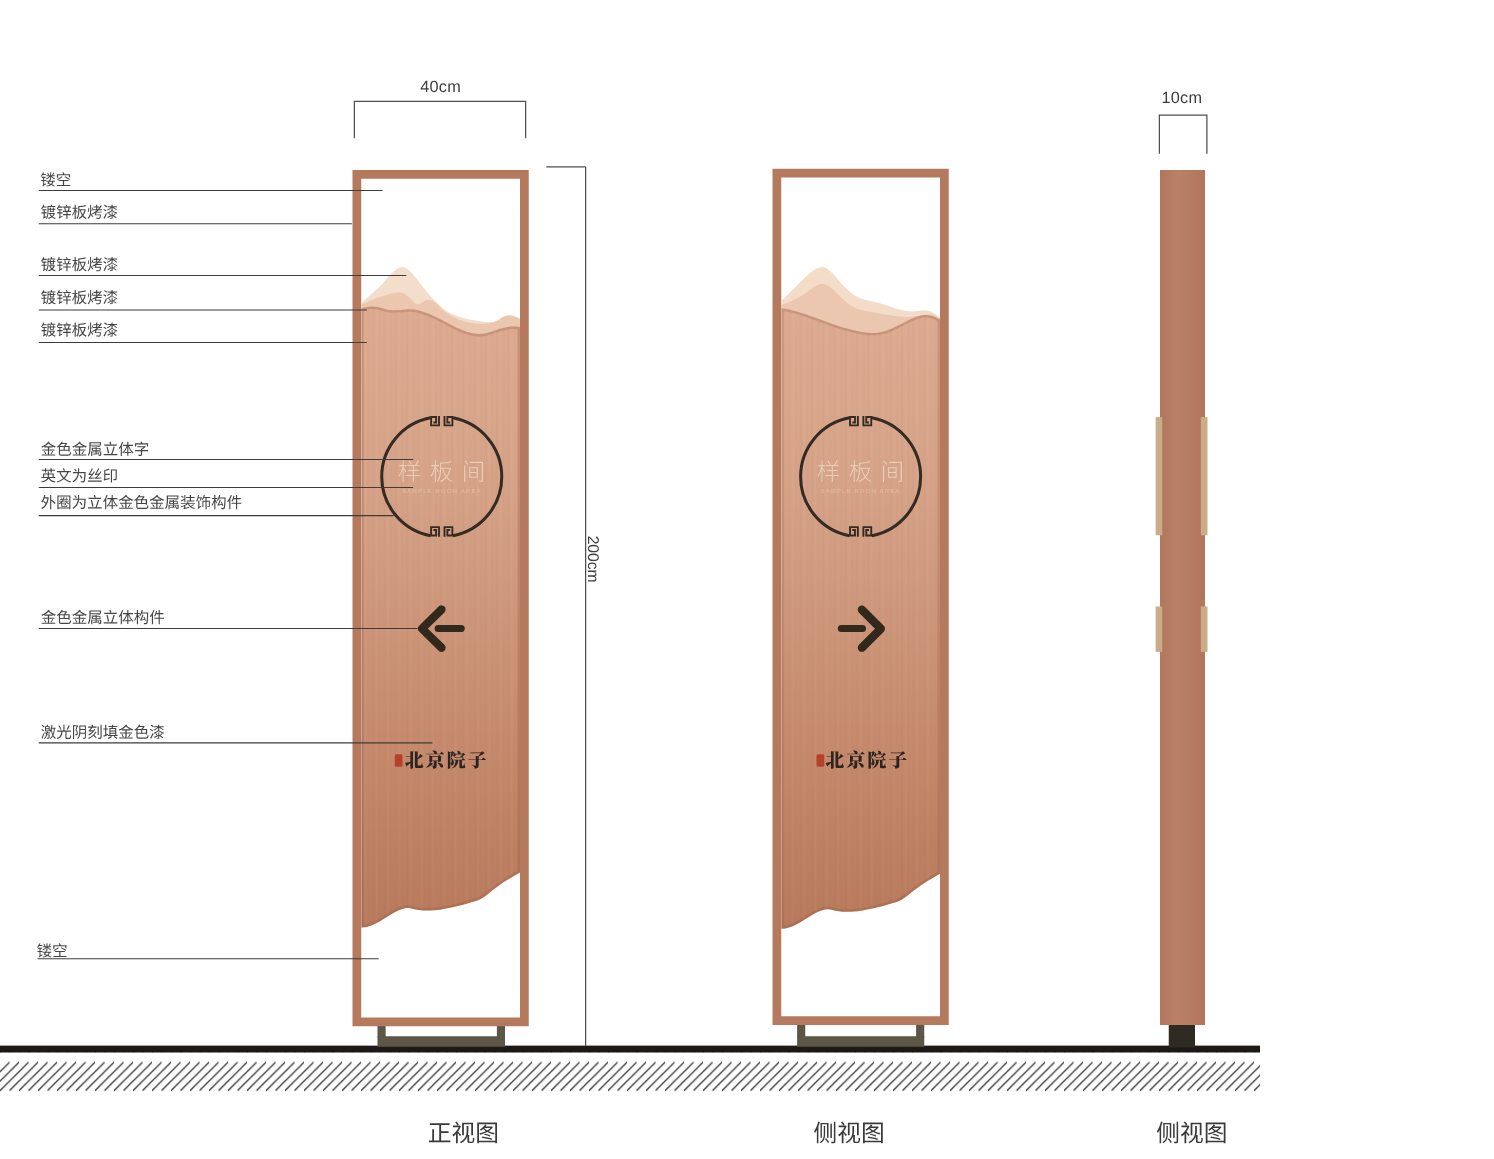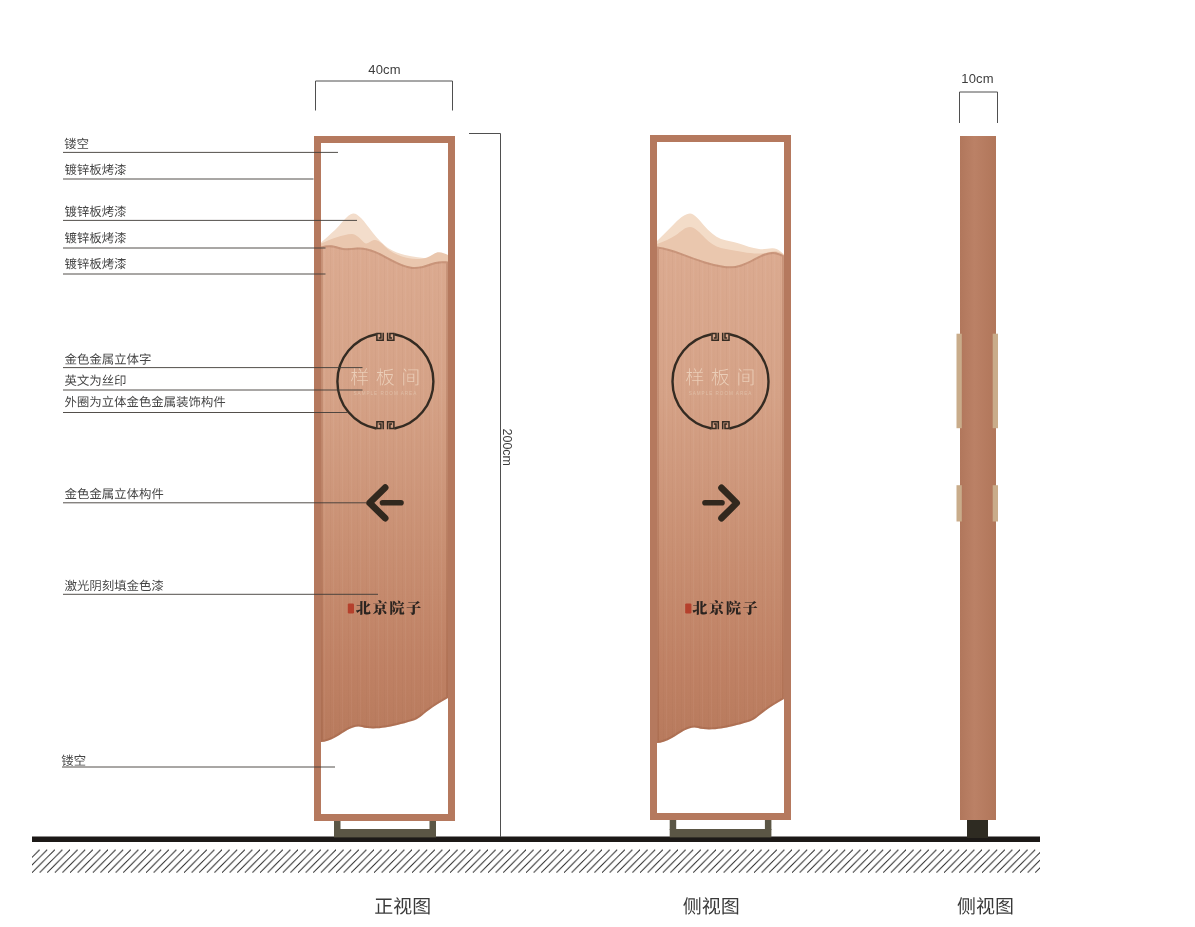--- a/index.html
+++ b/index.html
@@ -1,15 +1,15 @@
 <!DOCTYPE html>
 <html><head><meta charset="utf-8"><title>spec</title>
 <style>
 html,body{margin:0;padding:0;background:#ffffff;}
-#c{position:relative;width:1008px;height:927px;overflow:hidden;font-family:"Liberation Sans",sans-serif;padding-left:32px;}
+#c{position:relative;width:1008px;height:927px;overflow:hidden;font-family:"Liberation Sans",sans-serif;}
 </style></head><body>
 <div id="c">
 <svg width="1195" height="927" viewBox="0 0 1195 927">
 <defs>
 <path id="loukong" d="M5.4 -9.8C5.8 -9.3 6.2 -8.5 6.3 -8.1L7.1 -8.4C6.9 -8.8 6.5 -9.6 6.1 -10.1ZM10.5 -10.2C10.3 -9.6 9.9 -8.9 9.5 -8.4L10.2 -8.1C10.5 -8.5 10.9 -9.2 11.3 -9.8ZM7.9 -10.4V-8H4.9V-7.3H7.2C6.5 -6.5 5.5 -5.8 4.6 -5.4C4.7 -5.2 5 -4.9 5.1 -4.7C6.1 -5.2 7.1 -6 7.9 -6.9V-4.7H8.7V-6.8C9.4 -6 10.4 -5.2 11.2 -4.8C11.4 -5 11.6 -5.3 11.9 -5.5C10.9 -5.8 9.9 -6.5 9.2 -7.3H11.6V-8H8.7V-10.4ZM9.6 -2.9C9.4 -2.2 9 -1.6 8.5 -1.1C8 -1.4 7.4 -1.6 6.8 -1.8C7 -2.1 7.3 -2.5 7.5 -2.9ZM5.6 -1.4C6.3 -1.2 7.1 -0.9 7.8 -0.6C7 -0.2 6.1 0.1 4.8 0.3C5 0.4 5.2 0.8 5.2 1C6.7 0.7 7.8 0.4 8.7 -0.2C9.6 0.2 10.4 0.6 11 1L11.6 0.3C11 -0 10.2 -0.4 9.4 -0.8C9.9 -1.3 10.3 -2 10.5 -2.9H11.7V-3.7H7.9C8.1 -4 8.2 -4.3 8.4 -4.6L7.5 -4.8C7.3 -4.4 7.2 -4 7 -3.7H4.8V-2.9H6.5C6.2 -2.3 5.9 -1.8 5.6 -1.4ZM2.2 -10.4C1.8 -9.2 1.1 -8.1 0.4 -7.4C0.5 -7.2 0.7 -6.8 0.8 -6.6C1.3 -7 1.7 -7.6 2 -8.2H4.5V-9H2.5C2.7 -9.4 2.9 -9.8 3 -10.2ZM0.7 -4.3V-3.4H2.3V-0.9C2.3 -0.3 1.9 0.1 1.6 0.3C1.8 0.4 2 0.7 2.1 0.9C2.3 0.7 2.6 0.5 4.7 -0.8C4.6 -1 4.5 -1.4 4.5 -1.6L3.1 -0.8V-3.4H4.6V-4.3H3.1V-5.9H4.2V-6.8H1.3V-5.9H2.3V-4.3Z M19.4 -6.7C20.7 -6 22.3 -5 23.2 -4.4L23.8 -5.1C22.9 -5.7 21.2 -6.7 20 -7.3ZM17.2 -7.3C16.2 -6.5 14.9 -5.6 13.5 -5.1L14 -4.3C15.5 -4.9 16.8 -5.9 17.8 -6.7ZM13.4 -0.3V0.6H23.9V-0.3H19.1V-3.4H22.6V-4.3H14.7V-3.4H18.1V-0.3ZM17.7 -10.2C17.9 -9.8 18.1 -9.3 18.3 -8.9H13.3V-6.1H14.3V-8H22.9V-6.4H23.9V-8.9H19.4C19.2 -9.4 18.9 -10 18.6 -10.5Z"></path>
         <path id="duxin" d="M8 -10.3C8.2 -10 8.3 -9.6 8.4 -9.3H5.5V-5.6C5.5 -3.7 5.4 -1.2 4.3 0.6C4.5 0.7 4.8 0.9 5 1C6.1 -0.9 6.3 -3.6 6.3 -5.6V-6.4H7.4V-4.5H10.6V-6.4H11.8V-7.2H10.6V-8.1H9.8V-7.2H8.2V-8.1H7.4V-7.2H6.3V-8.5H11.8V-9.3H9.3C9.2 -9.7 9 -10.1 8.8 -10.5ZM9.8 -6.4V-5.2H8.2V-6.4ZM10.3 -3C10 -2.4 9.6 -1.8 9.1 -1.4C8.6 -1.9 8.2 -2.4 7.9 -3ZM6.5 -3.8V-3H7C7.4 -2.2 7.8 -1.5 8.4 -0.9C7.7 -0.4 6.8 -0 5.9 0.2C6.1 0.4 6.3 0.7 6.4 1C7.4 0.7 8.3 0.3 9.1 -0.3C9.8 0.2 10.6 0.7 11.5 1C11.6 0.8 11.9 0.4 12.1 0.3C11.2 0 10.4 -0.3 9.7 -0.8C10.5 -1.6 11.1 -2.5 11.5 -3.6L10.9 -3.8L10.7 -3.8ZM2.1 -10.4C1.8 -9.2 1.1 -8.1 0.4 -7.4C0.6 -7.2 0.8 -6.7 0.9 -6.5C1.3 -6.9 1.7 -7.5 2.1 -8.1H4.8V-9H2.5C2.7 -9.4 2.8 -9.8 2.9 -10.1ZM2.3 0.9C2.4 0.7 2.8 0.5 4.7 -0.6C4.6 -0.8 4.6 -1.2 4.6 -1.4L3.3 -0.7V-3.4H4.8V-4.3H3.3V-5.9H4.7V-6.8H1.3V-5.9H2.4V-4.3H0.7V-3.4H2.4V-0.8C2.4 -0.3 2.1 -0 1.9 0.1C2 0.3 2.2 0.7 2.3 0.9Z M18.8 -7.7C19.1 -7 19.4 -6.1 19.5 -5.6L20.3 -5.8C20.2 -6.4 19.9 -7.3 19.6 -7.9ZM22.4 -7.9C22.3 -7.2 21.9 -6.2 21.6 -5.5H17.8V-4.6H20.6V-2.9H18V-2H20.6V1H21.5V-2H24.1V-2.9H21.5V-4.6H24.3V-5.5H22.5C22.8 -6.1 23.1 -7 23.3 -7.7ZM20.1 -10.1C20.4 -9.7 20.7 -9.3 20.8 -8.9H18.1V-8H24.1V-8.9H21.5L21.7 -9C21.6 -9.4 21.2 -10 20.8 -10.4ZM14.6 -10.4C14.2 -9.2 13.6 -8.1 12.9 -7.4C13 -7.2 13.3 -6.8 13.3 -6.6C13.7 -7 14.1 -7.5 14.4 -8H17.5V-8.9H14.9C15.1 -9.3 15.3 -9.7 15.4 -10.1ZM13.2 -4.3V-3.4H15V-1C15 -0.4 14.6 -0.1 14.4 0C14.5 0.2 14.7 0.6 14.8 0.8C15 0.6 15.3 0.4 17.4 -0.7C17.4 -0.9 17.3 -1.3 17.3 -1.6L15.8 -0.8V-3.4H17.6V-4.3H15.8V-5.9H17.3V-6.8H13.7V-5.9H15V-4.3Z M27.2 -10.4V-8H25.5V-7.2H27.2C26.8 -5.4 26 -3.4 25.2 -2.4C25.4 -2.2 25.6 -1.8 25.7 -1.6C26.3 -2.4 26.8 -3.8 27.2 -5.2V1H28.1V-5.7C28.4 -5 28.8 -4.2 29 -3.8L29.6 -4.5C29.4 -4.9 28.4 -6.3 28.1 -6.8V-7.2H29.6V-8H28.1V-10.4ZM35.7 -10.2C34.4 -9.7 32.1 -9.4 30.1 -9.3V-6.2C30.1 -4.3 30 -1.5 28.6 0.5C28.8 0.6 29.2 0.9 29.4 1C30.7 -0.9 31 -3.8 31 -5.9H31.4C31.8 -4.4 32.3 -3 33 -1.8C32.2 -0.9 31.3 -0.2 30.3 0.2C30.5 0.4 30.7 0.8 30.8 1C31.9 0.5 32.8 -0.1 33.6 -1C34.3 -0.1 35.1 0.6 36.1 1C36.3 0.8 36.6 0.4 36.8 0.2C35.7 -0.2 34.9 -0.9 34.2 -1.7C35.1 -3 35.7 -4.6 36.1 -6.6L35.5 -6.8L35.4 -6.7H31V-8.5C32.9 -8.6 35 -8.9 36.3 -9.4ZM35.1 -5.9C34.7 -4.6 34.2 -3.5 33.6 -2.5C33 -3.5 32.5 -4.7 32.2 -5.9Z M38.2 -7.9C38.2 -6.9 38 -5.6 37.7 -4.8L38.4 -4.6C38.7 -5.5 38.8 -6.8 38.9 -7.8ZM41.5 -8.2C41.3 -7.5 40.9 -6.3 40.6 -5.6L41.1 -5.4C41.5 -6 41.9 -7.1 42.2 -7.9ZM39.6 -10.4V-6.1C39.6 -3.9 39.4 -1.5 37.7 0.3C37.9 0.5 38.2 0.8 38.3 1C39.3 -0 39.8 -1.2 40.1 -2.4C40.5 -1.8 41.2 -0.9 41.4 -0.4L42.1 -1.1C41.8 -1.5 40.6 -3 40.3 -3.4C40.4 -4.3 40.4 -5.2 40.4 -6.1V-10.4ZM48.1 -9.9C47.8 -9.3 47.5 -8.8 47.1 -8.3V-9H45.3V-10.4H44.4V-9H42.4V-8.1H44.4V-6.7H41.9V-5.9H45C43.8 -4.8 42.5 -4 41.1 -3.4C41.2 -3.2 41.5 -2.8 41.7 -2.6C42.4 -3 43.1 -3.4 43.8 -3.9C43.6 -3.1 43.4 -2.4 43.2 -1.9H47.4C47.3 -0.6 47.1 -0.1 46.9 0.1C46.7 0.2 46.6 0.2 46.3 0.2C46 0.2 45.1 0.2 44.3 0.1C44.4 0.3 44.6 0.7 44.6 0.9C45.4 1 46.2 1 46.6 1C47.1 0.9 47.3 0.9 47.6 0.6C47.9 0.3 48.1 -0.5 48.3 -2.3C48.4 -2.4 48.4 -2.6 48.4 -2.6H44.3L44.7 -4.1H48.8V-4.8H45.1C45.5 -5.2 45.8 -5.5 46.2 -5.9H49.1V-6.7H47C47.7 -7.6 48.3 -8.5 48.9 -9.6ZM45.3 -8.1H47C46.7 -7.7 46.3 -7.2 45.9 -6.7H45.3Z M50.7 -9.6C51.4 -9.3 52.3 -8.7 52.7 -8.3L53.2 -9.1C52.8 -9.5 51.9 -10 51.2 -10.3ZM50.1 -6.3C50.8 -6 51.7 -5.4 52.1 -5L52.6 -5.8C52.2 -6.2 51.3 -6.7 50.6 -7ZM50.3 0.2 51.2 0.8C51.8 -0.4 52.5 -1.9 53 -3.2L52.3 -3.8C51.7 -2.4 50.9 -0.7 50.3 0.2ZM54.4 -3.2C54.8 -2.8 55.4 -2.2 55.6 -1.7L56.2 -2.1C56 -2.6 55.5 -3.1 55 -3.5ZM56.7 -10.4V-9.2H53.5V-8.4H56.1C55.3 -7.6 54.1 -6.9 53 -6.5C53.2 -6.3 53.4 -6 53.6 -5.8C54.7 -6.2 55.9 -7.1 56.7 -8V-6.4H56.9C56.1 -5.3 54.7 -4.4 53.1 -3.9C53.3 -3.7 53.5 -3.4 53.6 -3.2C54.9 -3.7 56.2 -4.4 57.1 -5.4C58.2 -4.4 59.5 -3.7 60.9 -3.2C61 -3.4 61.3 -3.7 61.5 -3.9C60 -4.4 58.6 -4.9 57.5 -5.9L57.6 -6.2L57 -6.4H57.6V-8C58.8 -7.3 60 -6.5 60.7 -5.9L61.3 -6.4C60.6 -7 59.4 -7.8 58.3 -8.4H61.2V-9.2H57.6V-10.4ZM59.5 -3.5C59.1 -3.1 58.5 -2.5 58 -2.1L57.6 -2.2V-4.3H56.8V-2.1C55.5 -1.5 54.2 -0.9 53.4 -0.5L53.8 0.2L56.8 -1.4V0C56.8 0.2 56.7 0.2 56.6 0.2C56.5 0.2 56 0.2 55.4 0.2C55.5 0.4 55.6 0.7 55.7 0.9C56.4 0.9 56.9 0.9 57.3 0.8C57.6 0.7 57.6 0.5 57.6 0V-1.4C58.7 -0.8 59.7 -0.1 60.3 0.4L60.8 -0.1C60.3 -0.6 59.5 -1.2 58.6 -1.7C59.1 -2.1 59.7 -2.6 60.2 -3.1Z"></path>
         <path id="jinzi" d="M2.5 -2.7C2.9 -2 3.4 -1 3.6 -0.4L4.4 -0.8C4.2 -1.4 3.7 -2.3 3.2 -3ZM9.1 -3C8.8 -2.3 8.2 -1.3 7.8 -0.7L8.5 -0.4C8.9 -1 9.5 -1.9 10 -2.7ZM6.2 -10.5C5 -8.7 2.7 -7.2 0.4 -6.5C0.6 -6.2 0.9 -5.9 1 -5.6C1.7 -5.9 2.4 -6.2 3 -6.5V-5.8H5.7V-4.1H1.4V-3.3H5.7V-0.2H0.8V0.6H11.6V-0.2H6.7V-3.3H11V-4.1H6.7V-5.8H9.4V-6.6C10.1 -6.2 10.8 -5.9 11.4 -5.7C11.5 -5.9 11.8 -6.3 12.1 -6.5C10.2 -7.1 8 -8.4 6.7 -9.7L7.1 -10.1ZM9.3 -6.7H3.3C4.4 -7.3 5.4 -8.1 6.2 -9C7 -8.2 8.1 -7.4 9.3 -6.7Z M18.3 -6.1V-4H15.4V-6.1ZM19.2 -6.1H22.1V-4H19.2ZM19.8 -8.5C19.5 -8 19 -7.4 18.5 -7H15.2C15.7 -7.5 16.2 -8 16.6 -8.5ZM16.8 -10.5C15.9 -8.8 14.4 -7.3 12.9 -6.3C13.1 -6.1 13.3 -5.7 13.4 -5.5C13.8 -5.7 14.1 -6 14.5 -6.3V-1C14.5 0.4 15.1 0.8 17.1 0.8C17.5 0.8 21.4 0.8 21.9 0.8C23.7 0.8 24.1 0.2 24.3 -1.7C24.1 -1.8 23.7 -1.9 23.4 -2.1C23.3 -0.4 23.1 -0.1 21.9 -0.1C21 -0.1 17.7 -0.1 17 -0.1C15.7 -0.1 15.4 -0.2 15.4 -1V-3.1H22.1V-2.5H23.1V-7H19.7C20.2 -7.6 20.8 -8.3 21.2 -9L20.6 -9.4L20.4 -9.3H17.1C17.3 -9.6 17.5 -9.9 17.6 -10.1Z M27.3 -2.7C27.7 -2 28.2 -1 28.4 -0.4L29.2 -0.8C29 -1.4 28.5 -2.3 28 -3ZM33.9 -3C33.6 -2.3 33 -1.3 32.6 -0.7L33.3 -0.4C33.7 -1 34.3 -1.9 34.8 -2.7ZM31 -10.5C29.8 -8.7 27.5 -7.2 25.2 -6.5C25.4 -6.2 25.7 -5.9 25.8 -5.6C26.5 -5.9 27.2 -6.2 27.8 -6.5V-5.8H30.5V-4.1H26.2V-3.3H30.5V-0.2H25.6V0.6H36.4V-0.2H31.5V-3.3H35.8V-4.1H31.5V-5.8H34.2V-6.6C34.9 -6.2 35.6 -5.9 36.2 -5.7C36.3 -5.9 36.6 -6.3 36.9 -6.5C35 -7.1 32.8 -8.4 31.5 -9.7L31.9 -10.1ZM34.1 -6.7H28.1C29.2 -7.3 30.2 -8.1 31 -9C31.8 -8.2 32.9 -7.4 34.1 -6.7Z M39.9 -9.1H47.3V-8H39.9ZM38.9 -9.9V-6.2C38.9 -4.3 38.8 -1.5 37.6 0.4C37.8 0.5 38.2 0.8 38.4 0.9C39.7 -1.1 39.9 -4.1 39.9 -6.2V-7.3H48.2V-9.9ZM41.7 -4.7H43.9V-3.8H41.7ZM44.7 -4.7H47V-3.8H44.7ZM45.5 -1.5 45.9 -0.9 44.7 -0.9V-1.9H47.5V0.1C47.5 0.3 47.5 0.3 47.3 0.3C47.2 0.3 46.7 0.3 46.2 0.3C46.3 0.5 46.4 0.8 46.4 1C47.2 1 47.7 1 48 0.9C48.3 0.7 48.4 0.6 48.4 0.1V-2.5H44.7V-3.2H47.8V-5.3H44.7V-6.1C45.8 -6.1 46.8 -6.3 47.7 -6.4L47.1 -7C45.6 -6.7 42.8 -6.5 40.6 -6.5C40.6 -6.3 40.7 -6.1 40.8 -5.9C41.7 -5.9 42.8 -5.9 43.9 -6V-5.3H40.8V-3.2H43.9V-2.5H40.3V1H41.2V-1.9H43.9V-0.9L41.7 -0.8L41.7 -0.1C42.9 -0.1 44.6 -0.2 46.2 -0.3L46.6 0.3L47.1 0C46.9 -0.4 46.5 -1.1 46 -1.7Z M50.8 -8.1V-7.1H60.8V-8.1ZM52.5 -6.3C53 -4.6 53.5 -2.4 53.7 -1L54.7 -1.3C54.5 -2.7 54 -4.8 53.4 -6.5ZM54.9 -10.2C55.1 -9.6 55.4 -8.8 55.5 -8.2L56.5 -8.5C56.3 -9 56.1 -9.9 55.8 -10.5ZM58.2 -6.5C57.8 -4.7 57 -2.1 56.3 -0.5H50.3V0.5H61.3V-0.5H57.3C58 -2.1 58.7 -4.4 59.2 -6.3Z M65.1 -10.4C64.5 -8.5 63.5 -6.6 62.4 -5.4C62.6 -5.2 62.8 -4.7 62.9 -4.5C63.3 -4.9 63.6 -5.4 64 -5.9V1H64.9V-7.5C65.3 -8.3 65.7 -9.2 66 -10.1ZM67.2 -2.2V-1.3H69.2V0.9H70.1V-1.3H72.1V-2.2H70.1V-6.5C70.9 -4.3 72.1 -2.2 73.4 -1C73.5 -1.3 73.8 -1.6 74.1 -1.8C72.7 -2.9 71.4 -4.9 70.7 -7H73.8V-7.9H70.1V-10.4H69.2V-7.9H65.7V-7H68.6C67.9 -4.9 66.6 -2.8 65.2 -1.7C65.4 -1.6 65.7 -1.2 65.9 -1C67.2 -2.2 68.4 -4.2 69.2 -6.4V-2.2Z M80.1 -4.5V-3.7H75.3V-2.8H80.1V-0.2C80.1 0 80 0.1 79.8 0.1C79.6 0.1 78.8 0.1 78 0C78.1 0.3 78.3 0.7 78.4 1C79.4 1 80.1 1 80.5 0.8C80.9 0.7 81.1 0.4 81.1 -0.1V-2.8H85.9V-3.7H81.1V-4.2C82.2 -4.8 83.3 -5.6 84.1 -6.4L83.4 -6.9L83.2 -6.8H77.3V-6H82.3C81.6 -5.4 80.8 -4.9 80.1 -4.5ZM79.7 -10.2C79.9 -9.9 80.1 -9.5 80.3 -9.1H75.4V-6.6H76.3V-8.2H84.9V-6.6H85.8V-9.1H81.4C81.2 -9.5 80.9 -10.1 80.6 -10.5Z"></path>
         <path id="yingwen" d="M5.7 -7.8V-6.3H2V-3.4H0.7V-2.6H5.3C4.8 -1.5 3.6 -0.5 0.5 0.2C0.7 0.4 0.9 0.8 1 1C4.3 0.2 5.7 -0.9 6.3 -2.2C7.3 -0.4 8.9 0.6 11.4 1C11.5 0.8 11.8 0.4 12 0.2C9.6 -0.2 7.9 -1 7.1 -2.6H11.7V-3.4H10.5V-6.3H6.6V-7.8ZM2.9 -3.4V-5.5H5.7V-4.4C5.7 -4.1 5.7 -3.7 5.6 -3.4ZM9.6 -3.4H6.6C6.6 -3.7 6.6 -4 6.6 -4.3V-5.5H9.6ZM7.9 -10.4V-9.3H4.4V-10.4H3.5V-9.3H0.9V-8.4H3.5V-7.1H4.4V-8.4H7.9V-7.1H8.9V-8.4H11.5V-9.3H8.9V-10.4Z M17.6 -10.2C18 -9.6 18.4 -8.8 18.6 -8.3L19.6 -8.6C19.4 -9.1 19 -9.9 18.6 -10.5ZM13 -8.2V-7.3H15C15.7 -5.4 16.7 -3.8 17.9 -2.5C16.6 -1.3 14.9 -0.5 12.8 0.1C13 0.3 13.3 0.7 13.4 1C15.5 0.3 17.2 -0.6 18.6 -1.8C20 -0.6 21.7 0.3 23.7 0.9C23.9 0.6 24.2 0.2 24.4 0C22.4 -0.4 20.7 -1.3 19.3 -2.5C20.6 -3.8 21.6 -5.4 22.3 -7.3H24.2V-8.2ZM18.6 -3.1C17.5 -4.3 16.6 -5.7 15.9 -7.3H21.2C20.6 -5.6 19.7 -4.3 18.6 -3.1Z M26.8 -9.7C27.3 -9.1 27.9 -8.3 28.1 -7.8L29 -8.2C28.7 -8.8 28.1 -9.5 27.6 -10.1ZM31 -4.6C31.6 -3.8 32.4 -2.8 32.7 -2.1L33.5 -2.6C33.2 -3.2 32.4 -4.2 31.8 -5ZM29.9 -10.4V-8.9C29.9 -8.5 29.9 -8 29.8 -7.4H25.8V-6.5H29.7C29.4 -4.3 28.5 -1.8 25.5 0.1C25.7 0.3 26.1 0.6 26.2 0.8C29.4 -1.3 30.4 -4.1 30.7 -6.5H35C34.8 -2.3 34.6 -0.6 34.2 -0.2C34.1 -0.1 34 -0 33.7 -0.1C33.4 -0.1 32.6 -0.1 31.8 -0.1C32 0.1 32.1 0.5 32.1 0.8C32.9 0.9 33.6 0.9 34.1 0.9C34.5 0.8 34.8 0.7 35.1 0.3C35.6 -0.2 35.8 -2 36 -6.9C36 -7.1 36 -7.4 36 -7.4H30.8C30.8 -7.9 30.8 -8.5 30.8 -8.9V-10.4Z M37.8 -0.6V0.3H48.9V-0.6ZM38.7 -1.8C39 -1.9 39.4 -1.9 43 -2.2C43 -2.4 43 -2.8 43.1 -3L39.8 -2.8C41.1 -4.2 42.4 -5.9 43.4 -7.7L42.6 -8.1C42.3 -7.4 41.8 -6.7 41.4 -6.1L39.5 -6C40.3 -7.1 41.1 -8.6 41.8 -10L40.9 -10.4C40.3 -8.8 39.3 -7.1 39 -6.7C38.7 -6.2 38.5 -5.9 38.2 -5.9C38.3 -5.6 38.5 -5.2 38.5 -5C38.7 -5.1 39 -5.1 40.8 -5.3C40.2 -4.5 39.7 -3.8 39.5 -3.6C39 -3.1 38.7 -2.7 38.4 -2.6C38.5 -2.4 38.6 -1.9 38.7 -1.8ZM43.7 -1.8C44.1 -1.9 44.6 -2 48.5 -2.2C48.5 -2.4 48.5 -2.8 48.5 -3.1L45 -2.9C46.3 -4.2 47.6 -5.9 48.7 -7.6L47.9 -8C47.5 -7.4 47.1 -6.7 46.6 -6.2L44.6 -6.1C45.4 -7.2 46.3 -8.6 46.9 -10L46 -10.4C45.4 -8.8 44.4 -7.2 44.1 -6.7C43.8 -6.3 43.6 -6 43.3 -5.9C43.4 -5.7 43.6 -5.3 43.6 -5.1C43.8 -5.2 44.2 -5.2 46 -5.3C45.4 -4.5 44.8 -3.9 44.6 -3.6C44.1 -3.1 43.7 -2.8 43.4 -2.7C43.5 -2.5 43.7 -2 43.7 -1.8Z M50.8 -0.5C51.1 -0.7 51.5 -0.8 55.3 -1.8C55.2 -2 55.2 -2.4 55.2 -2.6L51.8 -1.8V-5.1H55.3V-6H51.8V-8.4C53 -8.7 54.3 -9 55.2 -9.4L54.5 -10.2C53.7 -9.7 52.2 -9.3 50.9 -9V-2.3C50.9 -1.8 50.6 -1.5 50.3 -1.4C50.5 -1.2 50.7 -0.7 50.8 -0.5ZM56.2 -9.5V1H57.1V-8.6H60V-2.2C60 -2 59.9 -1.9 59.7 -1.9C59.5 -1.9 58.9 -1.9 58.1 -1.9C58.2 -1.6 58.4 -1.2 58.5 -0.9C59.4 -0.9 60 -0.9 60.4 -1.1C60.8 -1.3 60.9 -1.6 60.9 -2.1V-9.5Z"></path>
         <path id="waiquan" d="M2.9 -10.4C2.4 -8.2 1.6 -6.2 0.5 -4.9C0.7 -4.8 1.1 -4.5 1.3 -4.3C2 -5.2 2.6 -6.3 3 -7.6H5.4C5.2 -6.3 4.9 -5.2 4.4 -4.2C3.9 -4.6 3.2 -5.2 2.6 -5.6L2 -4.9C2.7 -4.5 3.5 -3.9 4 -3.4C3.1 -1.7 1.9 -0.6 0.5 0.1C0.7 0.3 1.1 0.7 1.3 0.9C3.9 -0.6 5.9 -3.5 6.5 -8.4L5.9 -8.6L5.7 -8.5H3.3C3.5 -9.1 3.7 -9.7 3.8 -10.3ZM7.6 -10.4V1H8.5V-5.8C9.5 -5 10.7 -3.9 11.2 -3.2L12 -3.9C11.3 -4.6 9.9 -5.8 8.9 -6.7L8.5 -6.4V-10.4Z M15.8 -8.3C16.1 -8 16.4 -7.5 16.5 -7.2L17.1 -7.5C17 -7.8 16.7 -8.2 16.4 -8.6ZM18.3 -8.8C18.2 -8.2 18 -7.7 17.8 -7.1H15.4V-6.5H17.5C17.4 -6.2 17.2 -6 17.1 -5.7H14.8V-5.1H16.6C16 -4.5 15.3 -4 14.5 -3.6C14.6 -3.4 14.9 -3.1 15 -2.9C15.6 -3.2 16.1 -3.6 16.5 -4V-1.8C16.5 -1 16.8 -0.8 18 -0.8C18.2 -0.8 20 -0.8 20.3 -0.8C21.1 -0.8 21.4 -1.1 21.4 -2.2C21.2 -2.2 20.9 -2.3 20.8 -2.4C20.7 -1.6 20.6 -1.4 20.2 -1.4C19.8 -1.4 18.3 -1.4 18 -1.4C17.4 -1.4 17.3 -1.5 17.3 -1.8V-3.6H19.6C19.5 -3.1 19.5 -2.9 19.4 -2.8C19.4 -2.7 19.3 -2.7 19.1 -2.7C19 -2.7 18.7 -2.7 18.3 -2.8C18.4 -2.6 18.4 -2.4 18.4 -2.2C18.8 -2.2 19.2 -2.2 19.4 -2.2C19.7 -2.2 19.9 -2.3 20 -2.4C20.1 -2.6 20.2 -3 20.2 -4C20.2 -4.1 20.2 -4.2 20.2 -4.2H16.8C17.1 -4.5 17.3 -4.8 17.6 -5.1H19.8C20.3 -4.2 21.2 -3.4 22.2 -3C22.3 -3.2 22.5 -3.5 22.7 -3.6C21.9 -3.9 21.1 -4.5 20.6 -5.1H22.4V-5.7H18C18.1 -6 18.3 -6.2 18.4 -6.5H21.9V-7.1H20.6C20.9 -7.5 21.1 -8 21.3 -8.4L20.6 -8.6C20.4 -8.2 20.1 -7.6 19.9 -7.1H18.6C18.8 -7.6 19 -8.2 19.1 -8.7ZM13.4 -9.9V1H14.3V0.5H22.9V1H23.8V-9.9ZM14.3 -0.3V-9.1H22.9V-0.3Z M26.8 -9.7C27.3 -9.1 27.9 -8.3 28.1 -7.8L29 -8.2C28.7 -8.8 28.1 -9.5 27.6 -10.1ZM31 -4.6C31.6 -3.8 32.4 -2.8 32.7 -2.1L33.5 -2.6C33.2 -3.2 32.4 -4.2 31.8 -5ZM29.9 -10.4V-8.9C29.9 -8.5 29.9 -8 29.8 -7.4H25.8V-6.5H29.7C29.4 -4.3 28.5 -1.8 25.5 0.1C25.7 0.3 26.1 0.6 26.2 0.8C29.4 -1.3 30.4 -4.1 30.7 -6.5H35C34.8 -2.3 34.6 -0.6 34.2 -0.2C34.1 -0.1 34 -0 33.7 -0.1C33.4 -0.1 32.6 -0.1 31.8 -0.1C32 0.1 32.1 0.5 32.1 0.8C32.9 0.9 33.6 0.9 34.1 0.9C34.5 0.8 34.8 0.7 35.1 0.3C35.6 -0.2 35.8 -2 36 -6.9C36 -7.1 36 -7.4 36 -7.4H30.8C30.8 -7.9 30.8 -8.5 30.8 -8.9V-10.4Z M38.4 -8.1V-7.1H48.4V-8.1ZM40.1 -6.3C40.6 -4.6 41.1 -2.4 41.3 -1L42.3 -1.3C42.1 -2.7 41.6 -4.8 41 -6.5ZM42.5 -10.2C42.7 -9.6 43 -8.8 43.1 -8.2L44.1 -8.5C43.9 -9 43.7 -9.9 43.4 -10.5ZM45.8 -6.5C45.4 -4.7 44.6 -2.1 43.9 -0.5H37.9V0.5H48.9V-0.5H44.9C45.6 -2.1 46.3 -4.4 46.8 -6.3Z M52.7 -10.4C52.1 -8.5 51.1 -6.6 50 -5.4C50.2 -5.2 50.4 -4.7 50.5 -4.5C50.9 -4.9 51.2 -5.4 51.6 -5.9V1H52.5V-7.5C52.9 -8.3 53.3 -9.2 53.6 -10.1ZM54.8 -2.2V-1.3H56.8V0.9H57.7V-1.3H59.7V-2.2H57.7V-6.5C58.5 -4.3 59.7 -2.2 61 -1C61.1 -1.3 61.4 -1.6 61.7 -1.8C60.3 -2.9 59 -4.9 58.3 -7H61.4V-7.9H57.7V-10.4H56.8V-7.9H53.3V-7H56.2C55.5 -4.9 54.2 -2.8 52.8 -1.7C53 -1.6 53.3 -1.2 53.5 -1C54.8 -2.2 56 -4.2 56.8 -6.4V-2.2Z M64.5 -2.7C64.9 -2 65.4 -1 65.6 -0.4L66.4 -0.8C66.2 -1.4 65.7 -2.3 65.2 -3ZM71.1 -3C70.8 -2.3 70.2 -1.3 69.8 -0.7L70.5 -0.4C70.9 -1 71.5 -1.9 72 -2.7ZM68.2 -10.5C67 -8.7 64.7 -7.2 62.4 -6.5C62.6 -6.2 62.9 -5.9 63 -5.6C63.7 -5.9 64.4 -6.2 65 -6.5V-5.8H67.7V-4.1H63.4V-3.3H67.7V-0.2H62.8V0.6H73.6V-0.2H68.7V-3.3H73V-4.1H68.7V-5.8H71.4V-6.6C72.1 -6.2 72.8 -5.9 73.4 -5.7C73.5 -5.9 73.8 -6.3 74.1 -6.5C72.2 -7.1 70 -8.4 68.7 -9.7L69.1 -10.1ZM71.3 -6.7H65.3C66.4 -7.3 67.4 -8.1 68.2 -9C69 -8.2 70.1 -7.4 71.3 -6.7Z M80.3 -6.1V-4H77.4V-6.1ZM81.2 -6.1H84.1V-4H81.2ZM81.8 -8.5C81.5 -8 81 -7.4 80.5 -7H77.2C77.7 -7.5 78.2 -8 78.6 -8.5ZM78.8 -10.5C77.9 -8.8 76.4 -7.3 74.9 -6.3C75.1 -6.1 75.3 -5.7 75.4 -5.5C75.8 -5.7 76.1 -6 76.5 -6.3V-1C76.5 0.4 77.1 0.8 79.1 0.8C79.5 0.8 83.4 0.8 83.9 0.8C85.7 0.8 86.1 0.2 86.3 -1.7C86.1 -1.8 85.7 -1.9 85.4 -2.1C85.3 -0.4 85.1 -0.1 83.9 -0.1C83 -0.1 79.7 -0.1 79 -0.1C77.7 -0.1 77.4 -0.2 77.4 -1V-3.1H84.1V-2.5H85.1V-7H81.7C82.2 -7.6 82.8 -8.3 83.2 -9L82.6 -9.4L82.4 -9.3H79.1C79.3 -9.6 79.5 -9.9 79.6 -10.1Z M89.3 -2.7C89.7 -2 90.2 -1 90.4 -0.4L91.2 -0.8C91 -1.4 90.5 -2.3 90 -3ZM95.9 -3C95.6 -2.3 95 -1.3 94.6 -0.7L95.3 -0.4C95.7 -1 96.3 -1.9 96.8 -2.7ZM93 -10.5C91.8 -8.7 89.5 -7.2 87.2 -6.5C87.4 -6.2 87.7 -5.9 87.8 -5.6C88.5 -5.9 89.2 -6.2 89.8 -6.5V-5.8H92.5V-4.1H88.2V-3.3H92.5V-0.2H87.6V0.6H98.4V-0.2H93.5V-3.3H97.8V-4.1H93.5V-5.8H96.2V-6.6C96.9 -6.2 97.6 -5.9 98.2 -5.7C98.3 -5.9 98.6 -6.3 98.9 -6.5C97 -7.1 94.8 -8.4 93.5 -9.7L93.9 -10.1ZM96.1 -6.7H90.1C91.2 -7.3 92.2 -8.1 93 -9C93.8 -8.2 94.9 -7.4 96.1 -6.7Z M101.9 -9.1H109.3V-8H101.9ZM100.9 -9.9V-6.2C100.9 -4.3 100.8 -1.5 99.6 0.4C99.8 0.5 100.2 0.8 100.4 0.9C101.7 -1.1 101.9 -4.1 101.9 -6.2V-7.3H110.2V-9.9ZM103.7 -4.7H105.9V-3.8H103.7ZM106.7 -4.7H109V-3.8H106.7ZM107.5 -1.5 107.9 -0.9 106.7 -0.9V-1.9H109.5V0.1C109.5 0.3 109.5 0.3 109.3 0.3C109.2 0.3 108.7 0.3 108.2 0.3C108.3 0.5 108.4 0.8 108.4 1C109.2 1 109.7 1 110 0.9C110.3 0.7 110.4 0.6 110.4 0.1V-2.5H106.7V-3.2H109.8V-5.3H106.7V-6.1C107.8 -6.1 108.8 -6.3 109.7 -6.4L109.1 -7C107.6 -6.7 104.8 -6.5 102.6 -6.5C102.6 -6.3 102.7 -6.1 102.8 -5.9C103.7 -5.9 104.8 -5.9 105.9 -6V-5.3H102.8V-3.2H105.9V-2.5H102.3V1H103.2V-1.9H105.9V-0.9L103.7 -0.8L103.7 -0.1C104.9 -0.1 106.6 -0.2 108.2 -0.3L108.6 0.3L109.1 0C108.9 -0.4 108.5 -1.1 108 -1.7Z M112.4 -9.2C113 -8.8 113.7 -8.2 114 -7.9L114.6 -8.5C114.2 -8.8 113.6 -9.4 113 -9.7ZM117 -4.6C117.2 -4.4 117.3 -4.1 117.5 -3.8H112.2V-3.1H116.6C115.4 -2.2 113.7 -1.6 112.1 -1.3C112.2 -1.1 112.5 -0.8 112.6 -0.6C113.3 -0.7 114.1 -1 114.8 -1.3V-0.5C114.8 0 114.4 0.2 114.2 0.3C114.3 0.5 114.4 0.8 114.5 1.1C114.7 0.9 115.2 0.8 118.7 0C118.7 -0.2 118.7 -0.5 118.8 -0.7L115.7 -0.1V-1.7C116.5 -2.1 117.2 -2.6 117.7 -3.1C118.7 -1 120.5 0.3 123 0.9C123.1 0.7 123.3 0.3 123.5 0.1C122.4 -0.1 121.3 -0.5 120.5 -1.1C121.2 -1.4 122.1 -1.9 122.7 -2.3L122 -2.9C121.5 -2.4 120.6 -1.9 119.9 -1.6C119.4 -2 119 -2.5 118.6 -3.1H123.4V-3.8H118.5C118.4 -4.2 118.1 -4.6 117.9 -4.9ZM119.3 -10.4V-8.7H116.4V-7.9H119.3V-5.9H116.8V-5.1H123V-5.9H120.3V-7.9H123.2V-8.7H120.3V-10.4ZM112.1 -6 112.4 -5.2 115 -6.4V-4.6H115.8V-10.4H115V-7.3C113.9 -6.8 112.8 -6.3 112.1 -6Z M129.4 -5.8V-0.7H130.2V-4.9H131.9V1H132.8V-4.9H134.6V-1.8C134.6 -1.7 134.5 -1.6 134.4 -1.6C134.3 -1.6 133.8 -1.6 133.3 -1.6C133.4 -1.4 133.6 -1 133.6 -0.8C134.3 -0.8 134.8 -0.8 135.1 -0.9C135.4 -1.1 135.4 -1.3 135.4 -1.8V-5.8H132.8V-7.9H135.7V-8.8H130.9C131.1 -9.3 131.3 -9.7 131.4 -10.2L130.5 -10.4C130.2 -9 129.6 -7.6 128.8 -6.7C129 -6.6 129.4 -6.4 129.6 -6.3C129.9 -6.7 130.3 -7.3 130.6 -7.9H131.9V-5.8ZM125.9 -10.4C125.6 -8.5 125.1 -6.7 124.4 -5.6C124.6 -5.5 124.9 -5.2 125.1 -5C125.5 -5.7 125.9 -6.6 126.2 -7.7H128C127.8 -7.1 127.6 -6.4 127.4 -6L128.1 -5.7C128.4 -6.4 128.8 -7.4 129.1 -8.3L128.5 -8.5L128.3 -8.5H126.4C126.5 -9 126.6 -9.6 126.7 -10.2ZM126.1 0.9V0.8C126.3 0.6 126.7 0.3 128.7 -1.3C128.7 -1.5 128.5 -1.8 128.5 -2L127 -1V-6H126.1V-1C126.1 -0.4 125.8 0.1 125.6 0.2C125.8 0.4 126 0.7 126.1 0.9Z M142.8 -10.4C142.4 -8.7 141.7 -7.1 140.8 -6C141.1 -5.9 141.4 -5.6 141.6 -5.5C142 -6 142.4 -6.7 142.8 -7.5H147.1C146.9 -2.4 146.7 -0.5 146.4 -0.1C146.2 0.1 146.1 0.1 145.9 0.1C145.6 0.1 145 0.1 144.4 0C144.5 0.3 144.6 0.7 144.7 1C145.3 1 145.9 1 146.3 1C146.7 0.9 147 0.8 147.2 0.5C147.7 -0.1 147.8 -2.1 148 -7.9C148 -8 148 -8.4 148 -8.4H143.1C143.4 -9 143.6 -9.6 143.7 -10.2ZM144.2 -4.7C144.4 -4.2 144.7 -3.7 144.9 -3.2L142.7 -2.8C143.2 -3.8 143.8 -5.1 144.2 -6.4L143.3 -6.7C142.9 -5.2 142.2 -3.7 142 -3.3C141.8 -2.9 141.6 -2.6 141.4 -2.5C141.5 -2.3 141.7 -1.9 141.7 -1.7C142 -1.8 142.4 -1.9 145.1 -2.5C145.2 -2.2 145.3 -1.9 145.4 -1.6L146.1 -1.9C145.9 -2.7 145.4 -4 144.9 -4.9ZM138.9 -10.4V-8H137V-7.2H138.8C138.4 -5.5 137.6 -3.5 136.8 -2.4C137 -2.2 137.2 -1.8 137.3 -1.5C137.9 -2.4 138.4 -3.7 138.9 -5.1V1H139.8V-5.4C140.1 -4.8 140.5 -4 140.7 -3.6L141.3 -4.3C141.1 -4.7 140.1 -6.2 139.8 -6.6V-7.2H141.2V-8H139.8V-10.4Z M152.7 -4.2V-3.3H156.3V1H157.2V-3.3H160.6V-4.2H157.2V-7H160.1V-7.9H157.2V-10.3H156.3V-7.9H154.6C154.8 -8.4 154.9 -9 155 -9.6L154.2 -9.8C153.9 -8.2 153.4 -6.6 152.6 -5.5C152.9 -5.4 153.3 -5.2 153.4 -5.1C153.8 -5.6 154.1 -6.2 154.3 -7H156.3V-4.2ZM152.1 -10.4C151.5 -8.5 150.4 -6.6 149.2 -5.4C149.4 -5.2 149.6 -4.7 149.7 -4.5C150.1 -4.9 150.5 -5.4 150.9 -6V1H151.8V-7.4C152.2 -8.3 152.7 -9.2 153 -10.1Z"></path>
         <path id="jingoujian" d="M2.5 -2.7C2.9 -2 3.4 -1 3.6 -0.4L4.4 -0.8C4.2 -1.4 3.7 -2.3 3.2 -3ZM9.1 -3C8.8 -2.3 8.2 -1.3 7.8 -0.7L8.5 -0.4C8.9 -1 9.5 -1.9 10 -2.7ZM6.2 -10.5C5 -8.7 2.7 -7.2 0.4 -6.5C0.6 -6.2 0.9 -5.9 1 -5.6C1.7 -5.9 2.4 -6.2 3 -6.5V-5.8H5.7V-4.1H1.4V-3.3H5.7V-0.2H0.8V0.6H11.6V-0.2H6.7V-3.3H11V-4.1H6.7V-5.8H9.4V-6.6C10.1 -6.2 10.8 -5.9 11.4 -5.7C11.5 -5.9 11.8 -6.3 12.1 -6.5C10.2 -7.1 8 -8.4 6.7 -9.7L7.1 -10.1ZM9.3 -6.7H3.3C4.4 -7.3 5.4 -8.1 6.2 -9C7 -8.2 8.1 -7.4 9.3 -6.7Z M18.3 -6.1V-4H15.4V-6.1ZM19.2 -6.1H22.1V-4H19.2ZM19.8 -8.5C19.5 -8 19 -7.4 18.5 -7H15.2C15.7 -7.5 16.2 -8 16.6 -8.5ZM16.8 -10.5C15.9 -8.8 14.4 -7.3 12.9 -6.3C13.1 -6.1 13.3 -5.7 13.4 -5.5C13.8 -5.7 14.1 -6 14.5 -6.3V-1C14.5 0.4 15.1 0.8 17.1 0.8C17.5 0.8 21.4 0.8 21.9 0.8C23.7 0.8 24.1 0.2 24.3 -1.7C24.1 -1.8 23.7 -1.9 23.4 -2.1C23.3 -0.4 23.1 -0.1 21.9 -0.1C21 -0.1 17.7 -0.1 17 -0.1C15.7 -0.1 15.4 -0.2 15.4 -1V-3.1H22.1V-2.5H23.1V-7H19.7C20.2 -7.6 20.8 -8.3 21.2 -9L20.6 -9.4L20.4 -9.3H17.1C17.3 -9.6 17.5 -9.9 17.6 -10.1Z M27.3 -2.7C27.7 -2 28.2 -1 28.4 -0.4L29.2 -0.8C29 -1.4 28.5 -2.3 28 -3ZM33.9 -3C33.6 -2.3 33 -1.3 32.6 -0.7L33.3 -0.4C33.7 -1 34.3 -1.9 34.8 -2.7ZM31 -10.5C29.8 -8.7 27.5 -7.2 25.2 -6.5C25.4 -6.2 25.7 -5.9 25.8 -5.6C26.5 -5.9 27.2 -6.2 27.8 -6.5V-5.8H30.5V-4.1H26.2V-3.3H30.5V-0.2H25.6V0.6H36.4V-0.2H31.5V-3.3H35.8V-4.1H31.5V-5.8H34.2V-6.6C34.9 -6.2 35.6 -5.9 36.2 -5.7C36.3 -5.9 36.6 -6.3 36.9 -6.5C35 -7.1 32.8 -8.4 31.5 -9.7L31.9 -10.1ZM34.1 -6.7H28.1C29.2 -7.3 30.2 -8.1 31 -9C31.8 -8.2 32.9 -7.4 34.1 -6.7Z M39.9 -9.1H47.3V-8H39.9ZM38.9 -9.9V-6.2C38.9 -4.3 38.8 -1.5 37.6 0.4C37.8 0.5 38.2 0.8 38.4 0.9C39.7 -1.1 39.9 -4.1 39.9 -6.2V-7.3H48.2V-9.9ZM41.7 -4.7H43.9V-3.8H41.7ZM44.7 -4.7H47V-3.8H44.7ZM45.5 -1.5 45.9 -0.9 44.7 -0.9V-1.9H47.5V0.1C47.5 0.3 47.5 0.3 47.3 0.3C47.2 0.3 46.7 0.3 46.2 0.3C46.3 0.5 46.4 0.8 46.4 1C47.2 1 47.7 1 48 0.9C48.3 0.7 48.4 0.6 48.4 0.1V-2.5H44.7V-3.2H47.8V-5.3H44.7V-6.1C45.8 -6.1 46.8 -6.3 47.7 -6.4L47.1 -7C45.6 -6.7 42.8 -6.5 40.6 -6.5C40.6 -6.3 40.7 -6.1 40.8 -5.9C41.7 -5.9 42.8 -5.9 43.9 -6V-5.3H40.8V-3.2H43.9V-2.5H40.3V1H41.2V-1.9H43.9V-0.9L41.7 -0.8L41.7 -0.1C42.9 -0.1 44.6 -0.2 46.2 -0.3L46.6 0.3L47.1 0C46.9 -0.4 46.5 -1.1 46 -1.7Z M50.8 -8.1V-7.1H60.8V-8.1ZM52.5 -6.3C53 -4.6 53.5 -2.4 53.7 -1L54.7 -1.3C54.5 -2.7 54 -4.8 53.4 -6.5ZM54.9 -10.2C55.1 -9.6 55.4 -8.8 55.5 -8.2L56.5 -8.5C56.3 -9 56.1 -9.9 55.8 -10.5ZM58.2 -6.5C57.8 -4.7 57 -2.1 56.3 -0.5H50.3V0.5H61.3V-0.5H57.3C58 -2.1 58.7 -4.4 59.2 -6.3Z M65.1 -10.4C64.5 -8.5 63.5 -6.6 62.4 -5.4C62.6 -5.2 62.8 -4.7 62.9 -4.5C63.3 -4.9 63.6 -5.4 64 -5.9V1H64.9V-7.5C65.3 -8.3 65.7 -9.2 66 -10.1ZM67.2 -2.2V-1.3H69.2V0.9H70.1V-1.3H72.1V-2.2H70.1V-6.5C70.9 -4.3 72.1 -2.2 73.4 -1C73.5 -1.3 73.8 -1.6 74.1 -1.8C72.7 -2.9 71.4 -4.9 70.7 -7H73.8V-7.9H70.1V-10.4H69.2V-7.9H65.7V-7H68.6C67.9 -4.9 66.6 -2.8 65.2 -1.7C65.4 -1.6 65.7 -1.2 65.9 -1C67.2 -2.2 68.4 -4.2 69.2 -6.4V-2.2Z M80.8 -10.4C80.4 -8.7 79.7 -7.1 78.8 -6C79.1 -5.9 79.4 -5.6 79.6 -5.5C80 -6 80.4 -6.7 80.8 -7.5H85.1C84.9 -2.4 84.7 -0.5 84.4 -0.1C84.2 0.1 84.1 0.1 83.9 0.1C83.6 0.1 83 0.1 82.4 0C82.5 0.3 82.6 0.7 82.7 1C83.3 1 83.9 1 84.3 1C84.7 0.9 85 0.8 85.2 0.5C85.7 -0.1 85.8 -2.1 86 -7.9C86 -8 86 -8.4 86 -8.4H81.1C81.4 -9 81.6 -9.6 81.7 -10.2ZM82.2 -4.7C82.4 -4.2 82.7 -3.7 82.9 -3.2L80.7 -2.8C81.2 -3.8 81.8 -5.1 82.2 -6.4L81.3 -6.7C80.9 -5.2 80.2 -3.7 80 -3.3C79.8 -2.9 79.6 -2.6 79.4 -2.5C79.5 -2.3 79.7 -1.9 79.7 -1.7C80 -1.8 80.4 -1.9 83.1 -2.5C83.2 -2.2 83.3 -1.9 83.4 -1.6L84.1 -1.9C83.9 -2.7 83.4 -4 82.9 -4.9ZM76.9 -10.4V-8H75V-7.2H76.8C76.4 -5.5 75.6 -3.5 74.8 -2.4C75 -2.2 75.2 -1.8 75.3 -1.5C75.9 -2.4 76.4 -3.7 76.9 -5.1V1H77.8V-5.4C78.1 -4.8 78.5 -4 78.7 -3.6L79.3 -4.3C79.1 -4.7 78.1 -6.2 77.8 -6.6V-7.2H79.2V-8H77.8V-10.4Z M90.7 -4.2V-3.3H94.3V1H95.2V-3.3H98.6V-4.2H95.2V-7H98.1V-7.9H95.2V-10.3H94.3V-7.9H92.6C92.8 -8.4 92.9 -9 93 -9.6L92.2 -9.8C91.9 -8.2 91.4 -6.6 90.6 -5.5C90.9 -5.4 91.3 -5.2 91.4 -5.1C91.8 -5.6 92.1 -6.2 92.3 -7H94.3V-4.2ZM90.1 -10.4C89.5 -8.5 88.4 -6.6 87.2 -5.4C87.4 -5.2 87.6 -4.7 87.7 -4.5C88.1 -4.9 88.5 -5.4 88.9 -6V1H89.8V-7.4C90.2 -8.3 90.7 -9.2 91 -10.1Z"></path>

